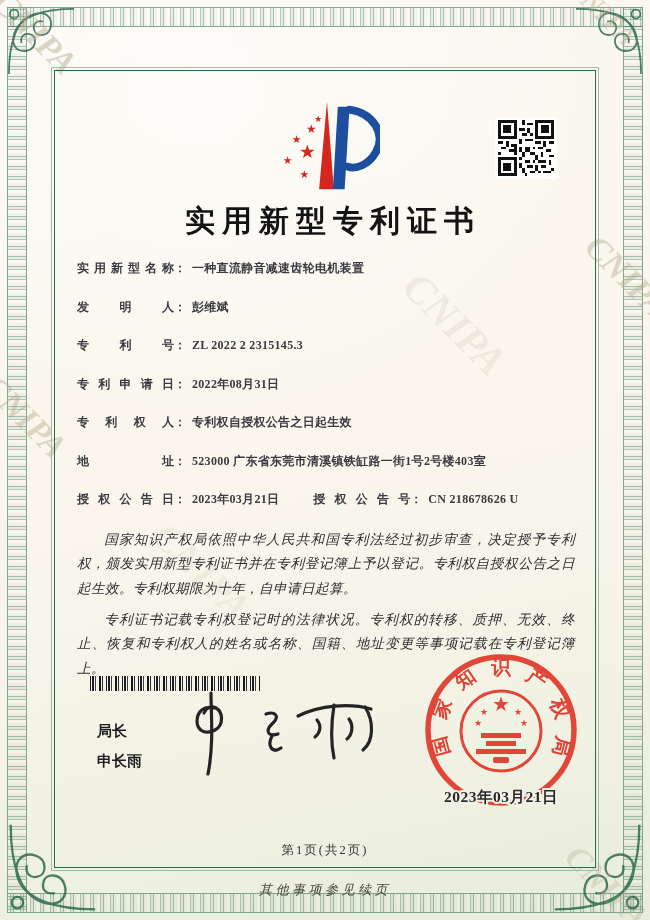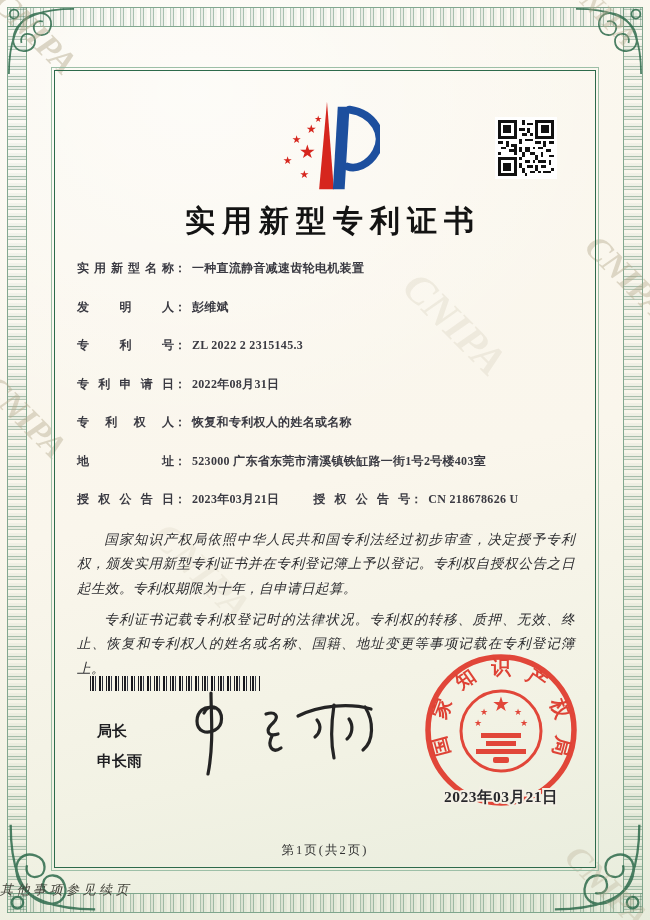--- a/index.html
+++ b/index.html
@@ -59,21 +59,21 @@
     background:repeating-linear-gradient(90deg,
       #1d1d22 0 1px,transparent 1px 2px,#1d1d22 2px 4px,transparent 4px 5px,
       #3a3f4c 5px 6px,transparent 6px 9px,#15151a 9px 11px,transparent 11px 12px,
       #262a33 12px 13px,transparent 13px 16px);}
   .director{position:absolute;left:89px;top:716px;font-family:"Liberation Sans","DejaVu Sans",sans-serif;
     font-size:15px;font-weight:700;color:#1f1f22;line-height:30px;margin-left:8px;}
   .signature{position:absolute;left:168px;top:686px;}
   .seal{position:absolute;left:413px;top:645px;}
   .page-num{position:absolute;left:0;right:0;top:842px;text-align:center;
     font-size:12.5px;letter-spacing:2px;color:#333;}
-  .cont-note{position:absolute;left:0;right:0;top:881px;
+  .cont-note{position:absolute;left:0;right:0;top:881px;text-align:center;
     font-size:13px;font-style:italic;letter-spacing:3.5px;color:#44443c;}
 </style>
 </head>
 <body>
 
 <div class="page">
 
   <div class="band h top"></div>
   <div class="band h bottom"></div>
   <div class="band v left"></div>
@@ -158,21 +158,21 @@
     <div class="f-row">
       <span class="f-label">发明人</span><span class="f-colon">：</span><span class="f-value">彭维斌</span>
     </div>
     <div class="f-row">
       <span class="f-label">专利号</span><span class="f-colon">：</span><span class="f-value">ZL 2022 2 2315145.3</span>
     </div>
     <div class="f-row">
       <span class="f-label">专利申请日</span><span class="f-colon">：</span><span class="f-value">2022年08月31日</span>
     </div>
     <div class="f-row">
-      <span class="f-label">专利权人</span><span class="f-colon">：</span><span class="f-value">恢复和专利权人的姓名或名称</span>
+      <span class="f-label">专利权人</span><span class="f-colon">：</span><span class="f-value">专利权自授权公告之日起生效</span>
     </div>
     <div class="f-row">
       <span class="f-label">地址</span><span class="f-colon">：</span><span class="f-value">523000 广东省东莞市清溪镇铁缸路一街1号2号楼403室</span>
     </div>
 
     <div class="f-row grant-row">
       <span>
         <span class="f-label">授权公告日</span><span class="f-colon">：</span><span class="f-value">2023年03月21日</span>
       </span>
       <span class="pair2">

